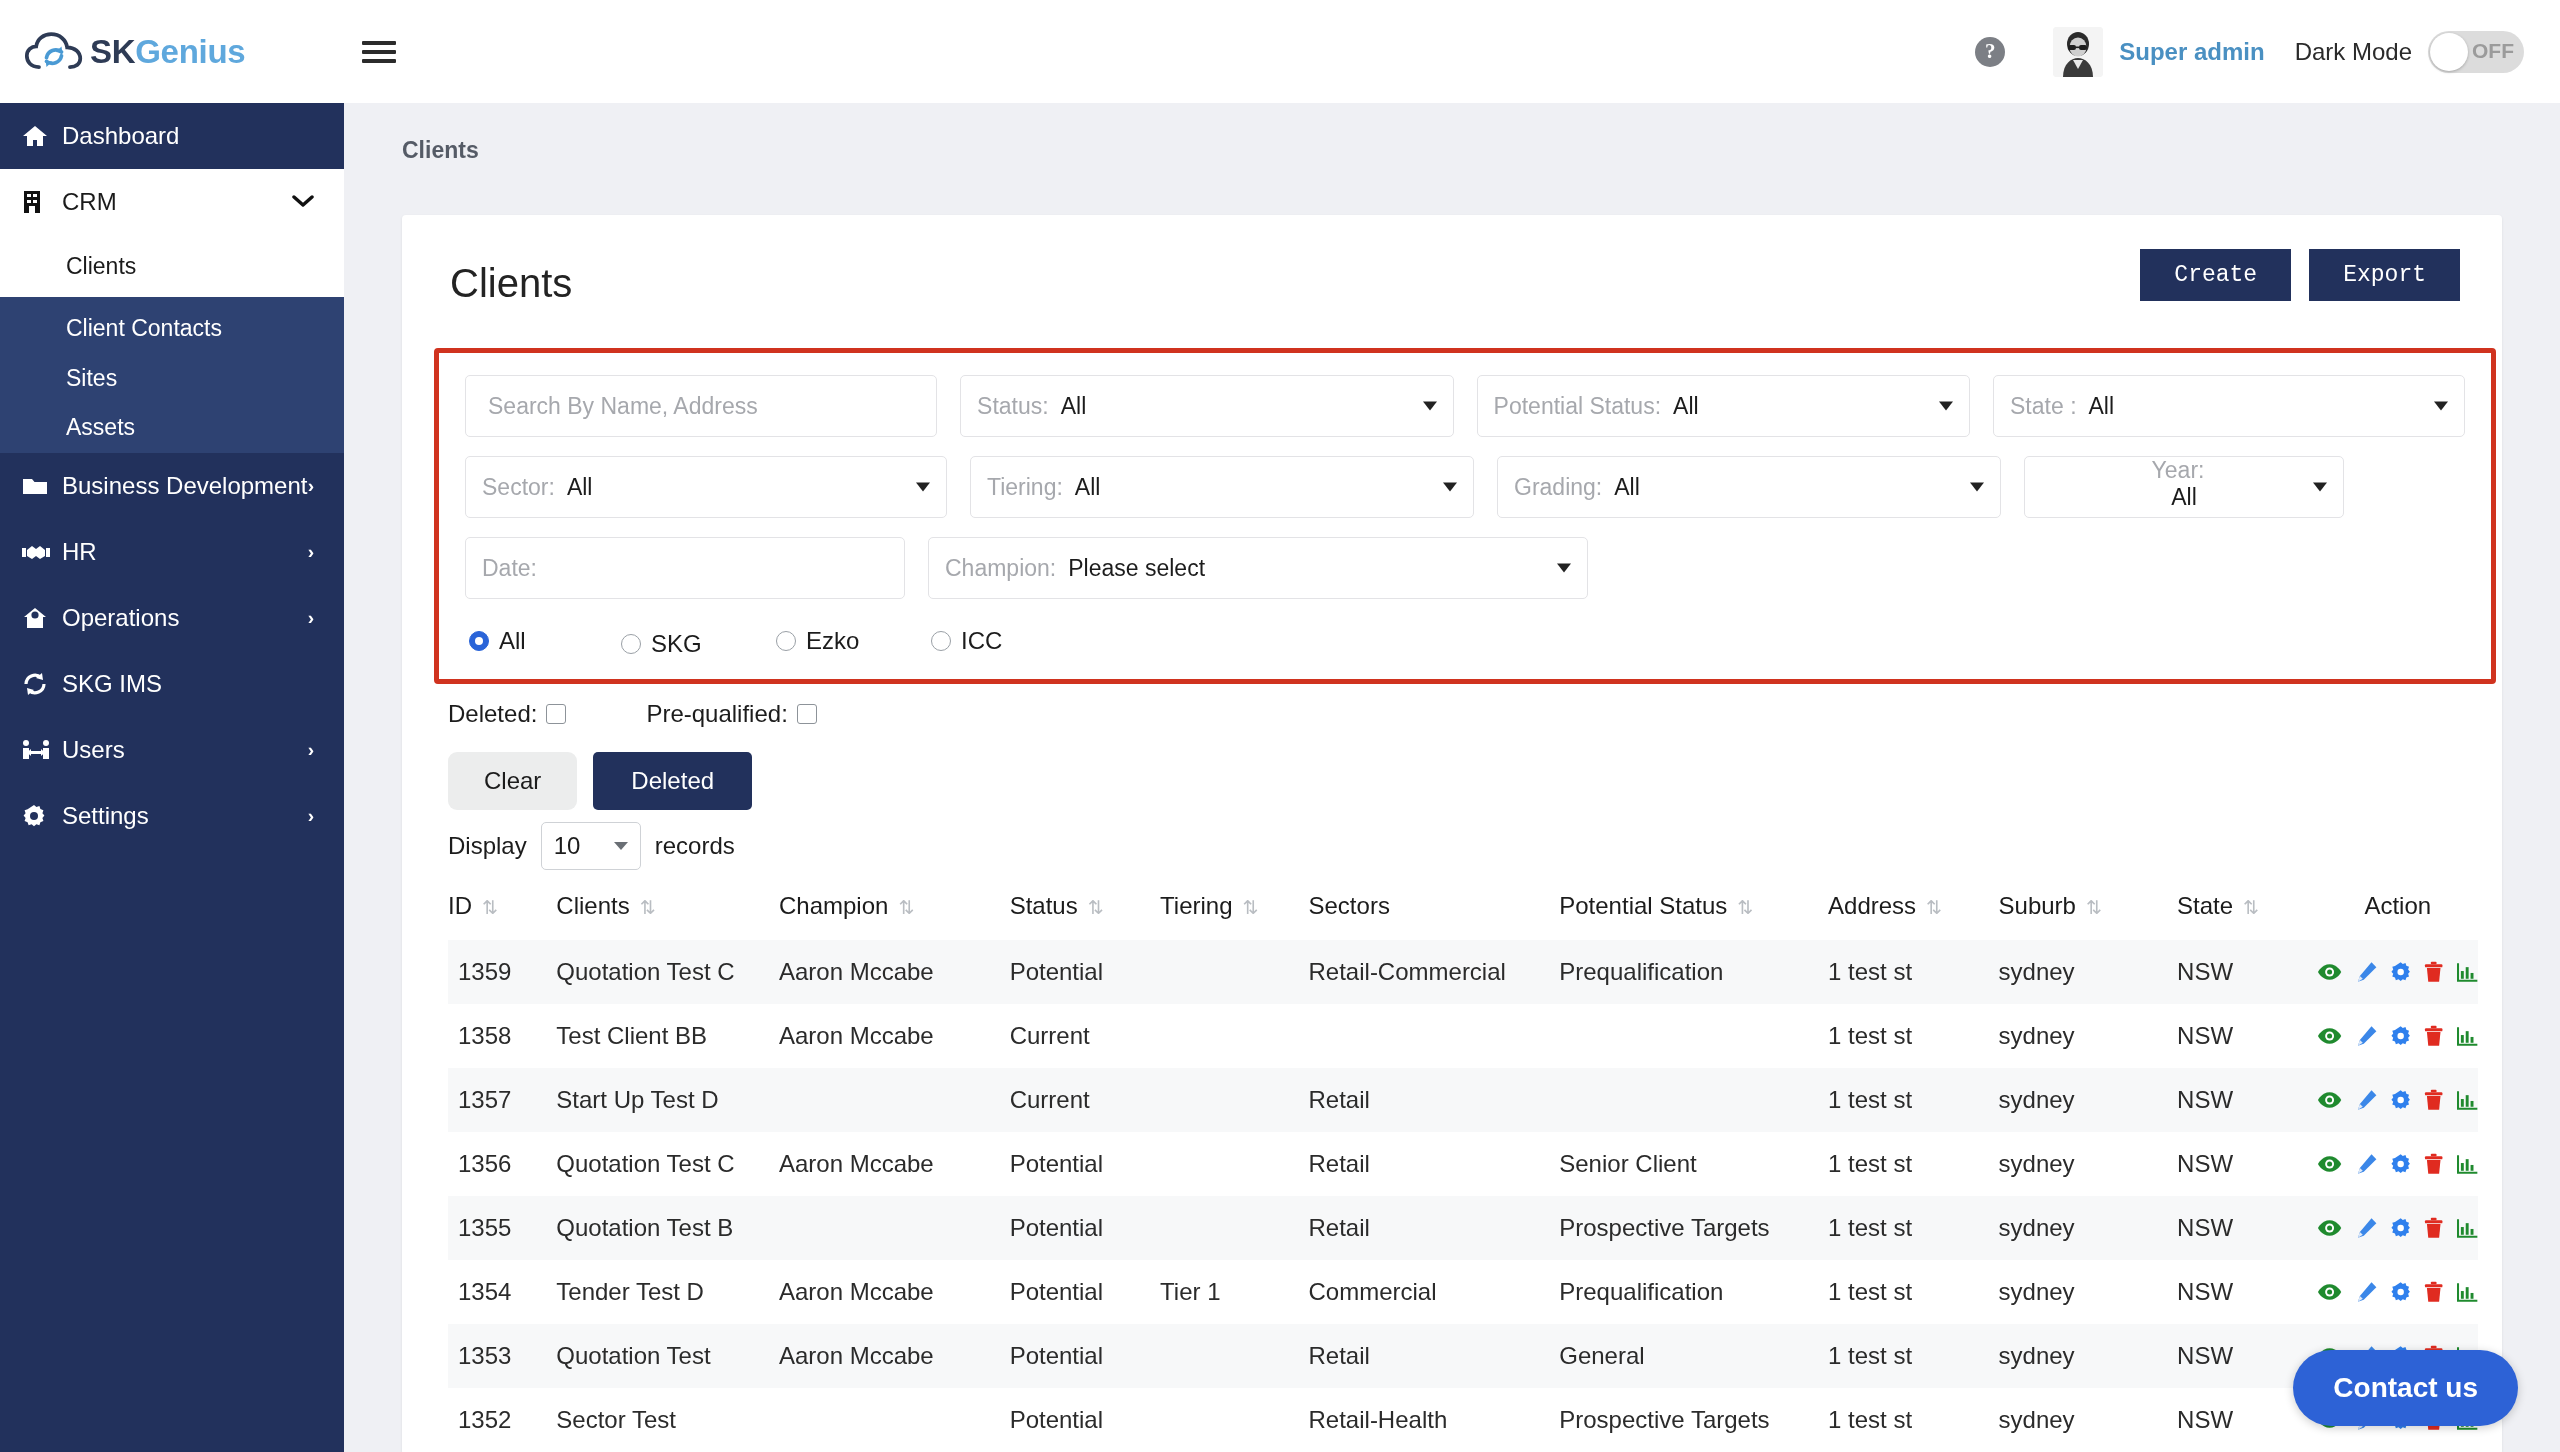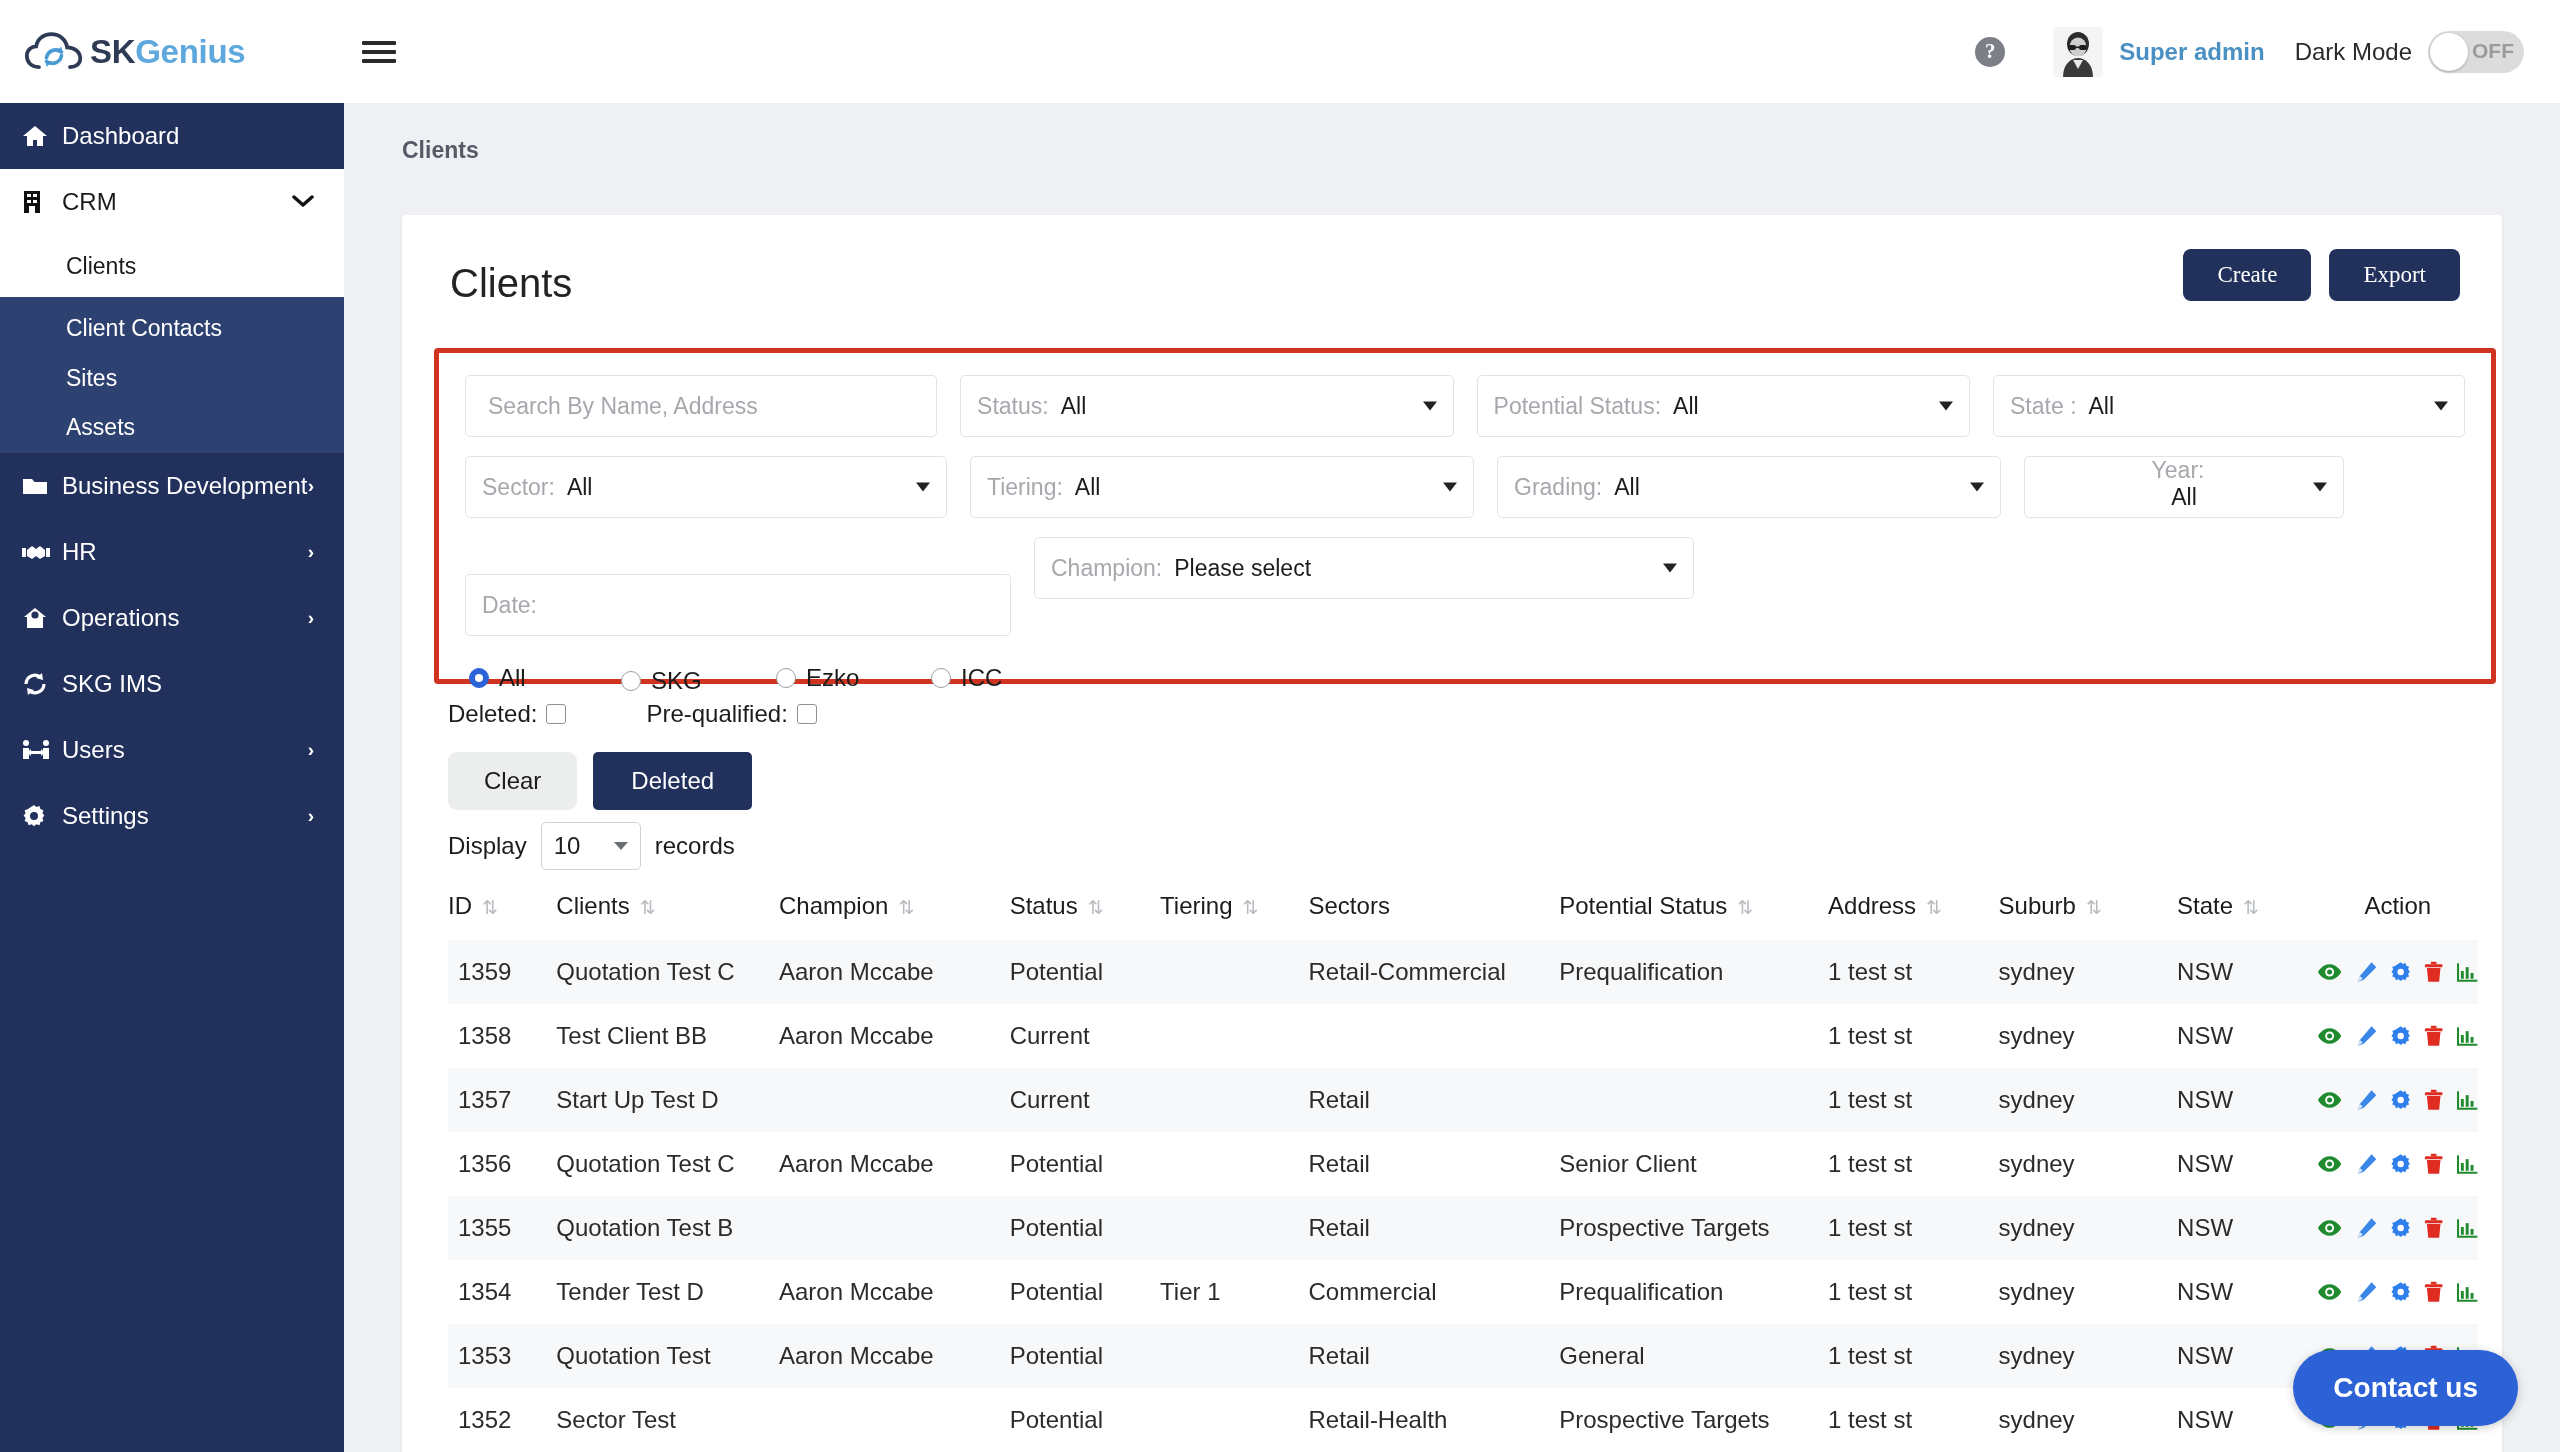--- a/index.html
+++ b/index.html
@@ -88,23 +88,23 @@
     width: 2100px; min-height: 1240px; background: #ffffff;
     border-radius: 4px; box-shadow: 0 1px 3px rgba(0,0,0,.08);
   }
   .card-head { position: relative; height: 120px; }
   .page-title {
     position: absolute; left: 48px; top: 46px;
     font-size: 40px; color: #232323;
   }
   .head-btns { position: absolute; right: 42px; top: 34px; display: flex; gap: 18px; }
   .btn-navy {
-    background: #22315c; color: #fff; border: none; border-radius: 8px;
+    background: #22315c; color: #fff; border: none; border-radius: 0;
     padding: 0 34px; height: 52px; font-size: 23px; cursor: pointer;
-    font-family: Liberation Serif, serif;
+    font-family: Liberation Mono, monospace;
   }
 
   
   .filter-panel {
     position: absolute; left: 434px; top: 348px;
     width: 2062px; height: 336px;
     border: 5px solid #d0331f; border-radius: 4px;
     background: #ffffff; z-index: 5;
   }
   .filter-inner { padding: 22px 26px 0 26px; }
@@ -126,21 +126,21 @@
   .fld.search-fld .ph { color: #a6a8ad; font-size: 23px; }
 
   .w-search { width: 482px; }
   .w-status { width: 504px; }
   .w-pot { width: 504px; }
   .w-state { width: 482px; }
   .w-sector { width: 482px; }
   .w-tier { width: 504px; }
   .w-grading { width: 504px; }
   .w-year { width: 320px; flex-direction: column; }
-  .w-date { width: 546px; margin-top: 37px; }
+  .w-date { width: 440px; }
   .w-champ { width: 660px; }
 
   .radio-row { display: flex; align-items: center; padding: 6px 0 0 4px; }
   .radio-grp { display: flex; align-items: center; cursor: pointer; }
   .radio-grp .rmark {
     width: 20px; height: 20px; border-radius: 50%; border: 1px solid #9aa0a6;
     background: #fff; display: inline-block; position: relative; margin-right: 10px;
   }
   .radio-grp.checked .rmark { border: 1px solid #2a64d8; background: #2a64d8; }
   .radio-grp.checked .rmark::after {

